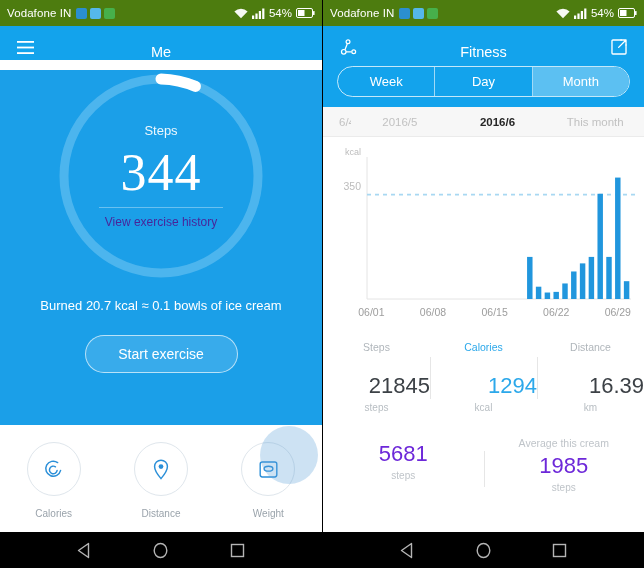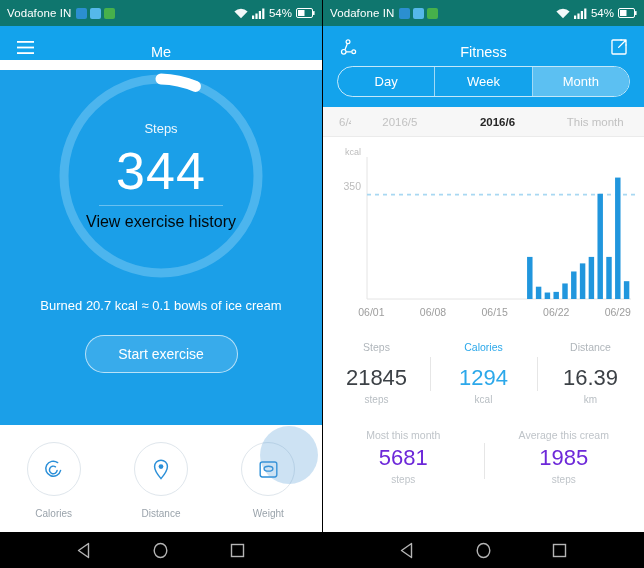--- a/index.html
+++ b/index.html
@@ -5,21 +5,21 @@
   * { margin:0; padding:0; box-sizing:border-box; }
   html,body { width:644px; height:568px; overflow:hidden; background:#000; }
   body { font-family:"Liberation Sans", sans-serif; }
 
   .screens { display:flex; width:644px; height:568px; }
   .screen { width:322px; height:568px; position:relative; overflow:hidden; background:#fff; }
   .screen.right { border-left:1px solid #000; width:322px; }
 
   
   .statusbar {
-    height:26px; background:#0f766e; color:#fff;
+    height:26px; background:#4d7c0f; color:#fff;
     display:flex; align-items:center; padding:0 7px;
     font-size:11.5px; position:relative; z-index:5;
   }
   .sb-carrier { font-size:11.5px; letter-spacing:.1px; }
   .sb-icons-left { display:flex; align-items:center; gap:3px; margin-left:5px; }
   .sb-mini { width:11px; height:11px; border-radius:2px; display:inline-block; }
   .sb-mini.a { background:#2b8fd0; }
   .sb-mini.b { background:#55b8ea; }
   .sb-mini.c { background:#47b04b; }
   .sb-right { margin-left:auto; display:flex; align-items:center; gap:4px; font-size:11.5px; }
@@ -36,23 +36,23 @@
   }
   .icon-btn { width:26px; height:26px; display:flex; align-items:center; justify-content:center; position:relative; z-index:2; }
   .icon-btn.right { margin-left:auto; }
 
   
   .left-blue { background:#1b9fe8; height:355px; position:relative; }
   .ring-wrap { position:relative; width:212px; height:212px; margin:10px auto 0; }
   .ring-wrap svg { display:block; }
   .ring-text { position:absolute; inset:0; display:flex; flex-direction:column; align-items:center; justify-content:center; }
   .ring-label { font-size:13px; color:#ffffff; opacity:.92; }
-  .ring-value { font-size:52px; color:#fff; font-weight:300; line-height:1.05; margin-top:8px; letter-spacing:1px; }
+  .ring-value { font-size:52px; color:#fff; font-weight:300; line-height:1.05; margin-top:8px; letter-spacing:1px;font-family:Liberation Serif, serif; }
   .ring-div { width:124px; height:1px; background:rgba(255,255,255,.35); margin:6px 0 7px; }
-  .ring-sub { font-size:16px; color:#000000; opacity:.95; }
+  .ring-sub { font-size:12px; color:#4c1d95; opacity:.95; }
 
   .burned { text-align:center; color:#fff; font-size:13px; margin-top:16px; }
 
   .start-btn {
     display:block; margin:22px auto 0; width:153px; height:38px;
     border:1px solid rgba(255,255,255,.65); border-radius:19px;
     background:rgba(255,255,255,.13); color:#fff; font-size:14px;
     font-family:"Liberation Sans", sans-serif; cursor:pointer;
   }
 
@@ -91,21 +91,21 @@
 
   .chart-area { position:relative; height:190px; background:#fff; padding:8px 6px 0 0; }
   .chart-area svg { display:block; }
 
   .sum-row { display:flex; padding:14px 0 6px; background:#fff; }
   .sum-cell { flex:1; text-align:center; position:relative; }
   .sum-cell + .sum-cell:before {
     content:""; position:absolute; left:0; top:16px; bottom:14px; width:1px; background:#e6e6e6;
   }
   .sum-name { font-size:10.5px; color:#b0b6bb; }
-  .sum-val { font-size:22px; color:#3c4146; margin-top:12px; font-weight:300; }
+  .sum-val { font-size:22px; color:#3c4146; margin-top:20px; font-weight:300;text-align:right; }
   .sum-val.blue { color:#2ca8ea; }
   .sum-name.blue { color:#2ca8ea; }
   .sum-unit { font-size:10px; color:#b8bec3; margin-top:3px; }
 
   .mm-row { display:flex; padding:18px 0 0; background:#fff; }
   .mm-cell { flex:1; text-align:center; position:relative; }
   .mm-cell + .mm-cell:before {
     content:""; position:absolute; left:0; top:14px; bottom:6px; width:1px; background:#e6e6e6;
   }
   .mm-name { font-size:10.5px; color:#bfc4c9; }
@@ -309,22 +309,22 @@
       <div class="icon-btn right">
         <svg width="18" height="18" viewBox="0 0 20 20" fill="none" stroke="#fff" stroke-width="1.5" stroke-linecap="round">
           <path d="M12.5 2.2H3.2A1 1 0 0 0 2.2 3.2v13.6a1 1 0 0 0 1 1h13.6a1 1 0 0 0 1-1V7.6"></path>
           <path d="M17.8 2.2 9.6 10.4M17.8 2.2v5.6M17.8 2.2h-5.6"></path>
         </svg>
       </div>
     </div>
 
     <div class="seg-wrap">
       <div class="seg">
+        <div class="seg-item">Week</div>
         <div class="seg-item">Day</div>
-        <div class="seg-item">Week</div>
         <div class="seg-item active">Month</div>
       </div>
     </div>
 
     <div class="dates">
       <div class="date-item clip">6/4</div>
       <div class="date-item">2016/5</div>
       <div class="date-item active">2016/6</div>
       <div class="date-item">This month</div>
     </div>
@@ -369,21 +369,20 @@
       </div>
       <div class="sum-cell">
         <div class="sum-name">Distance</div>
         <div class="sum-val">16.39</div>
         <div class="sum-unit">km</div>
       </div>
     </div>
 
     <div class="mm-row">
       <div class="mm-cell">
-        <div class="mm-name">Most this month</div>
         <div class="mm-val">5681</div>
         <div class="mm-unit">steps</div>
       </div>
       <div class="mm-cell">
         <div class="mm-name">Average this cream</div>
         <div class="mm-val">1985</div>
         <div class="mm-unit">steps</div>
       </div>
     </div>
 

